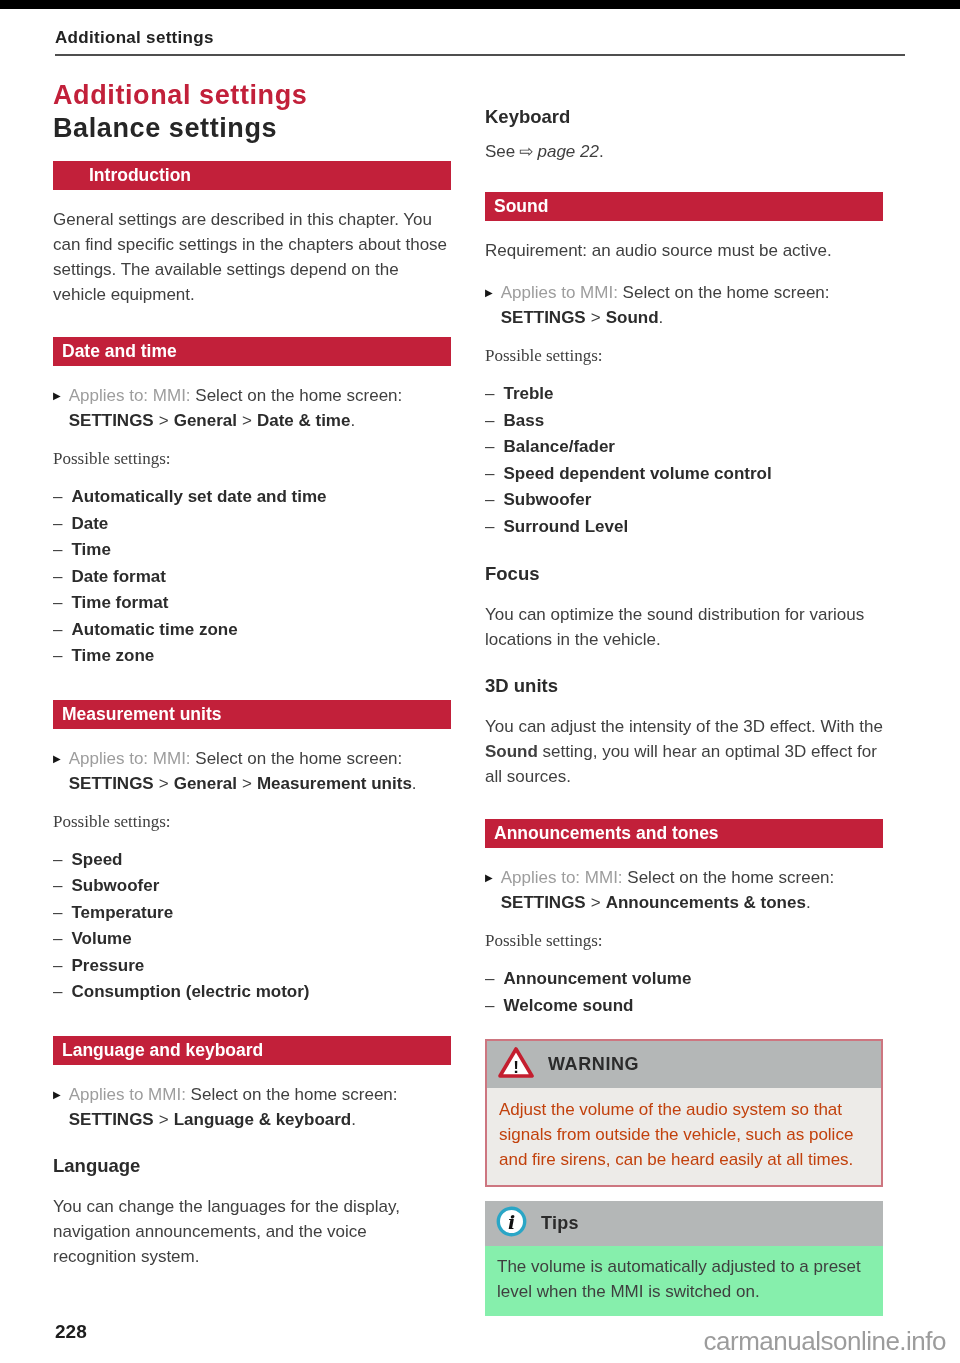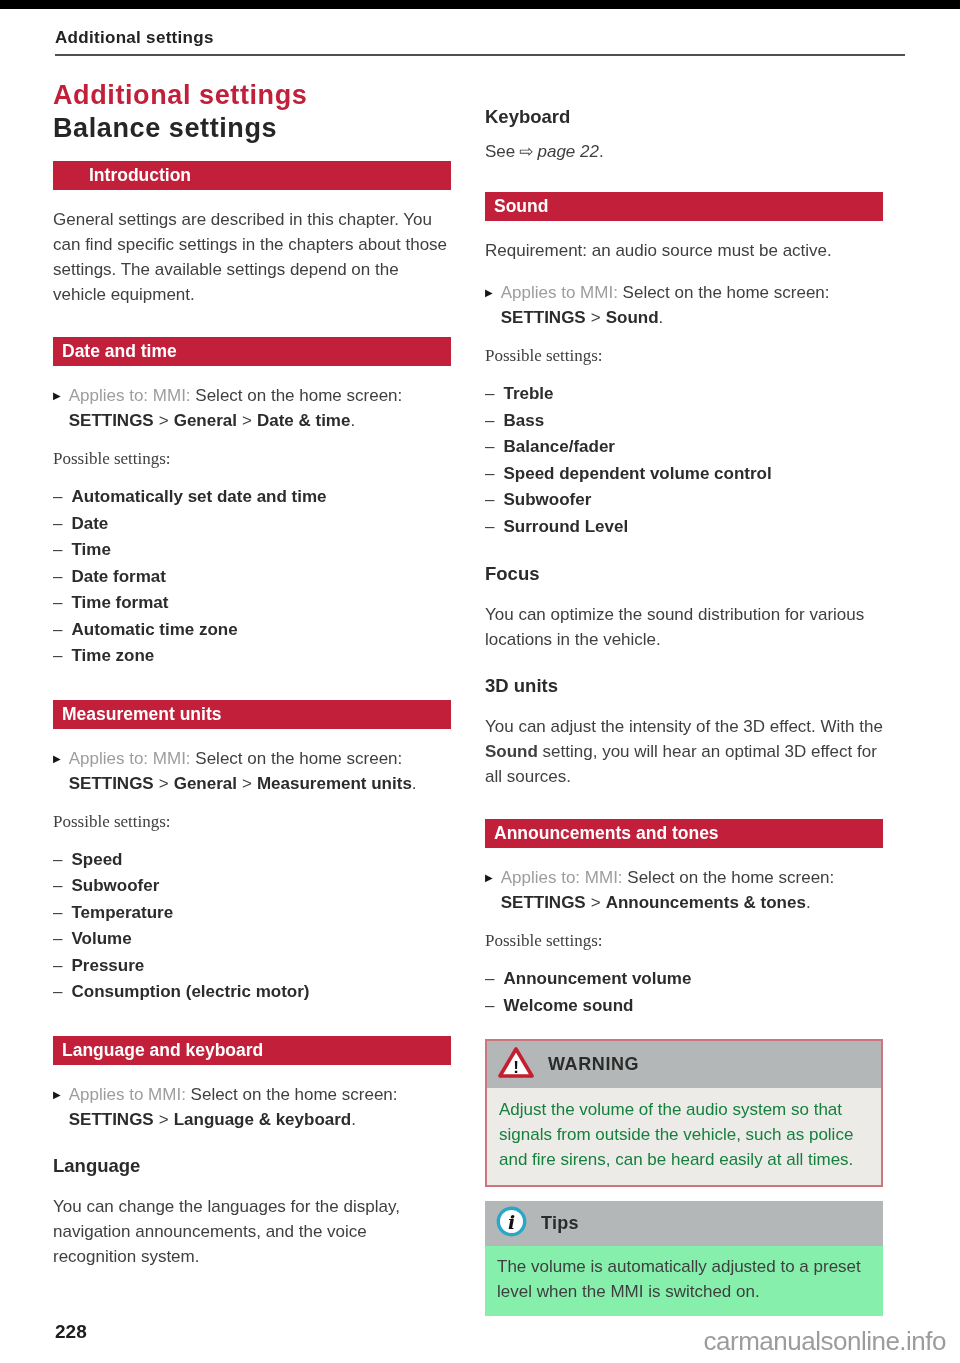--- a/index.html
+++ b/index.html
@@ -45,21 +45,21 @@
   .li .dash { margin-right:9px; flex:0 0 auto; }
   .li b { color:#2c2c2c; }
 
   .seeline { margin-top:13px; font-size:17px; color:#3f3f3f; }
   .seeline .arrow { margin:0 4px; font-size:17px; }
   .seeline .ref { font-style:italic; }
 
   .warnbox { margin-top:20px; border:2px solid #cd7680; }
   .warnhead { background:#b4b7b7; display:flex; align-items:center; gap:13px; padding:5px 10px; }
   .warnhead .t { font-size:18px; font-weight:bold; color:#2b2b2b; letter-spacing:.6px; }
-  .warnbody { background:#edebe8; padding:9px 12px 13px 12px; font-size:17px; line-height:25px; color:#15803d; }
+  .warnbody { background:#edebe8; padding:9px 12px 13px 12px; font-size:17px; line-height:25px; color:#c2410c; }
 
   .tipsbox { margin-top:14px; }
   .tipshead { background:#b4b7b7; display:flex; align-items:center; gap:13px; padding:4px 10px; }
   .tipshead .t { font-size:18px; font-weight:bold; color:#2b2b2b; letter-spacing:.3px;text-align:right; }
   .tipsbody { background:#86efac; padding:8px 12px 12px 12px; font-size:17px; line-height:25px; color:#3f3f3f; }
 
   .pagenum { position:absolute; left:55px; bottom:20px; font-size:19px; font-weight:bold; color:#1d1d1d; }
   .watermark { position:absolute; right:14px; bottom:6px; font-size:26px; color:#9c9c9c; letter-spacing:-0.5px; }
 </style>
 </head>

